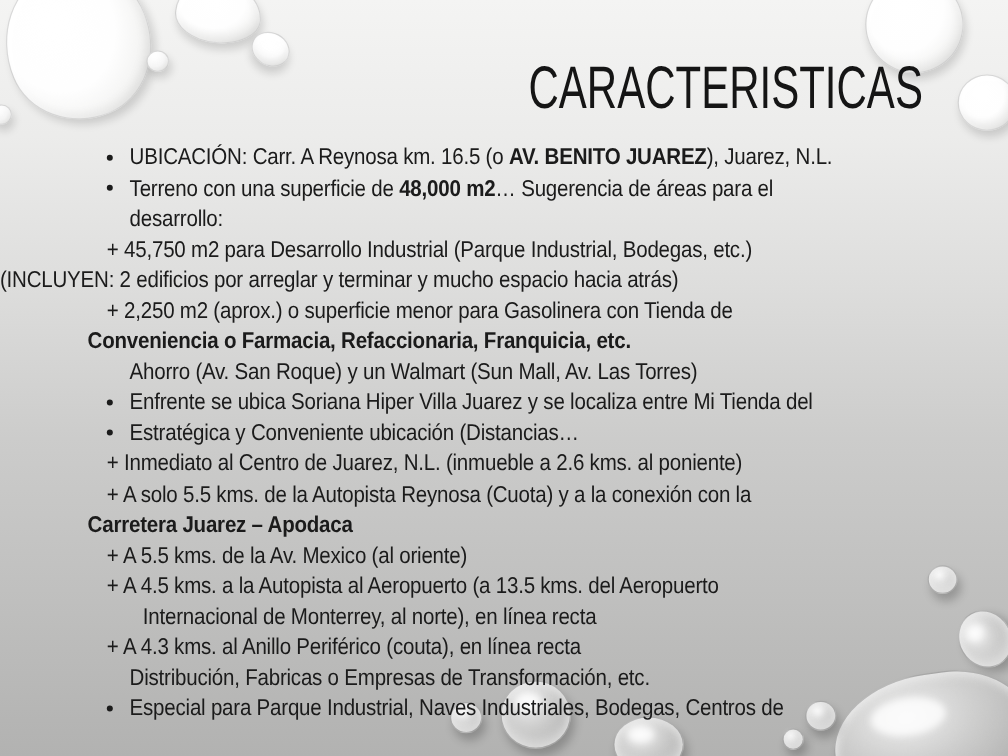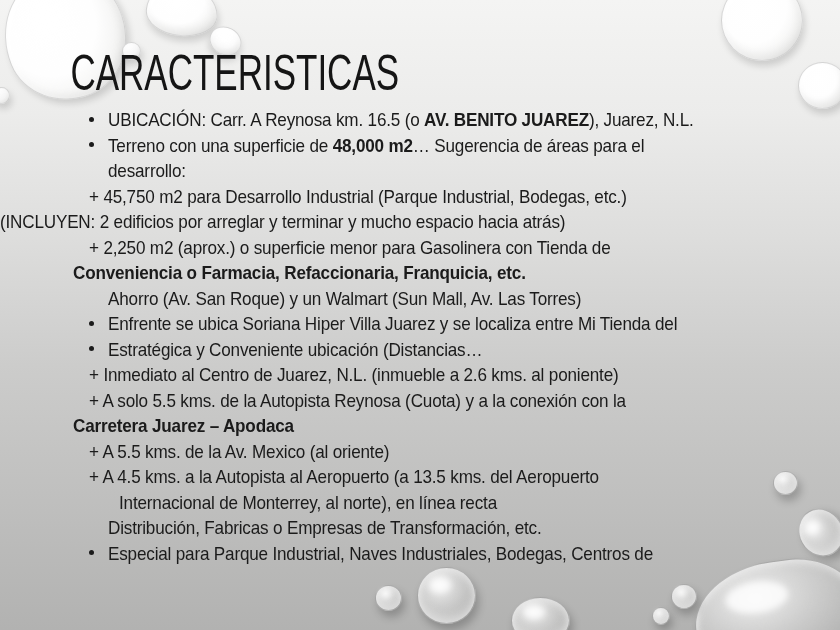--- a/index.html
+++ b/index.html
@@ -45,38 +45,38 @@
     width: 38%; height: 30%;
     border-radius: 50%;
     background: rgba(255,255,255,0.8);
     filter: blur(3px);
   }
 
   
   .title {
     position: absolute;
     top: 48px; left: 0; right: 0;
-    text-align: left;
+    text-align: right;
     font-size: 50px;
     line-height: 50px;
     font-weight: 400;
     color: #151515;
     z-index: 3;
   }
   .title-text {
     display: inline-block;
     transform: scaleX(0.70);
     transform-origin: 50% 50%;
     white-space: nowrap;
   }
 
   
   .body-text {
     position: absolute;
-    left: 0; top: 107px;
+    left: 0; top: 119px;
     width: 840px;
     z-index: 3;
     color: #1b1b1b;
     font-size: 19px;
   }
   .line {
     position: relative;
     height: 25.5px;
     line-height: 25.5px;
     white-space: nowrap;
@@ -141,17 +141,18 @@
       <div class="line ind-sub2"><span class="scale"><span>Conveniencia o Farmacia, Refaccionaria, Franquicia, etc.</span></span></div>
       <div class="line ind-l1"><span class="scale"><span>Ahorro (Av. San Roque) y un Walmart (Sun Mall, Av. Las Torres)</span></span></div>
       <div class="line ind-l1"><span class="bullet"></span><span class="scale"><span>Enfrente se ubica Soriana Hiper Villa Juarez y se localiza entre Mi Tienda del</span></span></div>
       <div class="line ind-l1"><span class="bullet"></span><span class="scale"><span>Estratégica y Conveniente ubicación (Distancias…</span></span></div>
       <div class="line ind-plus"><span class="scale"><span>+ Inmediato al Centro de Juarez, N.L. (inmueble a 2.6 kms. al poniente)</span></span></div>
       <div class="line ind-plus"><span class="scale"><span>+ A solo 5.5 kms. de la Autopista Reynosa (Cuota) y a la conexión con la</span></span></div>
       <div class="line ind-sub2"><span class="scale"><span>Carretera Juarez – Apodaca</span></span></div>
       <div class="line ind-plus"><span class="scale"><span>+ A 5.5 kms. de la Av. Mexico (al oriente)</span></span></div>
       <div class="line ind-plus"><span class="scale"><span>+ A 4.5 kms. a la Autopista al Aeropuerto (a 13.5 kms. del Aeropuerto</span></span></div>
       <div class="line ind-sub3"><span class="scale"><span>Internacional de Monterrey, al norte), en línea recta</span></span></div>
+      <div class="line ind-plus"><span class="scale"><span>+ A 4.3 kms. al Anillo Periférico (couta), en línea recta</span></span></div>
       <div class="line ind-l1"><span class="scale"><span>Distribución, Fabricas o Empresas de Transformación, etc.</span></span></div>
       <div class="line ind-l1"><span class="bullet"></span><span class="scale"><span>Especial para Parque Industrial, Naves Industriales, Bodegas, Centros de</span></span></div>
     </div>
 
 </div>
 
 </body></html>

